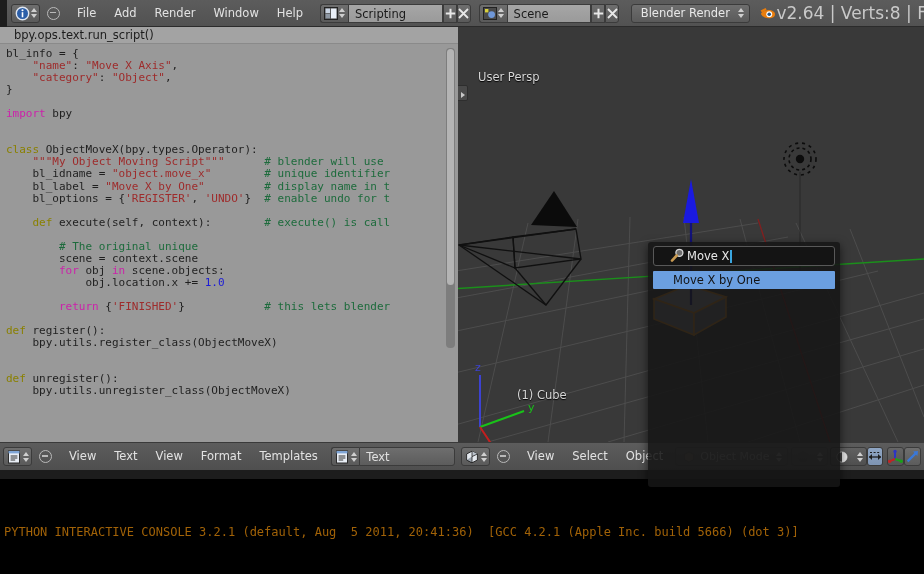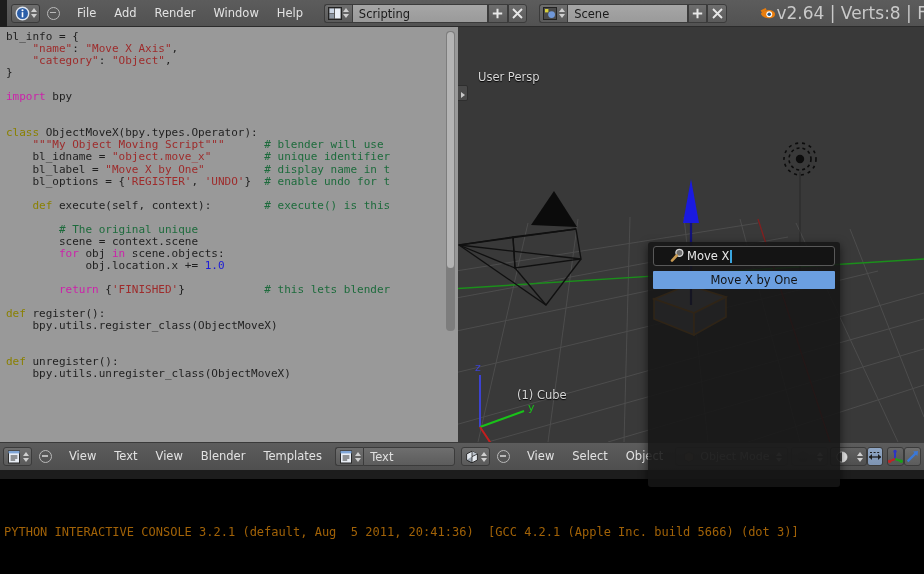--- a/index.html
+++ b/index.html
@@ -149,21 +149,20 @@
   .popup-query { color: #e8e8e8; font-size: 11.5px; margin-left: 1px; }
   .caret {
     display: inline-block; width: 1.5px; height: 13px;
     background: #3aa6e0; vertical-align: -2px; margin-left: 1px;
   }
   .popup-result {
     position: absolute; left: 5px; top: 29px; width: 182px; height: 18px;
     background: #6b9fe0; color: #131313;
     font-size: 11.5px; line-height: 18px; padding-left: 20px;
     border-radius: 1px;
-    text-align: center;
   }
 
   
   .footer {
     position: absolute; top: 442px; height: 28px;
     background: linear-gradient(#5c5c5c, #4f4f4f);
     border-top: 1px solid #3a3a3a;
     display: flex; align-items: center; padding: 0 3px;
   }
   .f-left  { left: 0; width: 458px; }
@@ -266,50 +265,58 @@
           <path d="M5.5 0.8v9.4M0.8 5.5h9.4" stroke="#e8e8e8" stroke-width="2"></path>
         </svg>
     </div>
     <div class="sq-btn" style="border-top-right-radius:3px;border-bottom-right-radius:3px">
       <svg width="11" height="11" viewBox="0 0 11 11">
           <path d="M1 1l9 9M10 1l-9 9" stroke="#e8e8e8" stroke-width="1.8"></path>
         </svg>
     </div>
 
     <div style="width:18px"></div>
+    <div class="dd-btn" style="width:120px;justify-content:space-between">
+      <span>Blender Render</span>
+      <span class="spin">
+          <i class="u"></i>
+          <i class="d"></i>
+        </span>
+    </div>
 
     <div style="width:16px"></div>
     <span class="ico">
       <svg width="17" height="15" viewBox="0 0 17 15">
         <path d="M1 7.5c2-2.4 5-3.6 8-3.6 4 0 7 2 7 4.6 0 2.4-3 4-6.6 4C5 12.5 1.8 10.6 1 7.5z" fill="#e87d0d"></path>
         <circle cx="9.8" cy="8.3" r="3.1" fill="#fff"></circle>
         <circle cx="9.8" cy="8.3" r="1.9" fill="#265787"></circle>
         <path d="M0.6 4.2l5.4-2.6 1 1.8-5 3z" fill="#e87d0d"></path>
       </svg>
     </span>
     <span class="ver-text">v2.64 | Verts:8 | F</span>
   </div>
 
   <div class="texted">
+    <div class="te-path">bpy.ops.text.run_script()</div>
     <div class="code-wrap">
       <div class="codearea" id="codearea">bl_info = {
     <span class="s">"name"</span>: <span class="s">"Move X Axis"</span>,
     <span class="s">"category"</span>: <span class="s">"Object"</span>,
 }
 
 <span class="k">import</span> bpy
 
 
 <span class="kd">class</span> ObjectMoveX(bpy.types.Operator):
     <span class="s">"""My Object Moving Script"""</span>      <span class="c"># blender will use</span>
     bl_idname = <span class="s">"object.move_x"</span>        <span class="c"># unique identifier</span>
     bl_label = <span class="s">"Move X by One"</span>         <span class="c"># display name in t</span>
     bl_options = {<span class="s">'REGISTER'</span>, <span class="s">'UNDO'</span>}  <span class="c"># enable undo for t</span>
 
-    <span class="kd">def</span> execute(self, context):        <span class="c"># execute() is this</span>
+    <span class="kd">def</span> execute(self, context):        <span class="c"># execute() is call</span>
 
         <span class="c"># The original unique</span>
         scene = context.scene
         <span class="k">for</span> obj <span class="k">in</span> scene.objects:
             obj.location.x += <span class="n">1.0</span>
 
         <span class="k">return</span> {<span class="s">'FINISHED'</span>}            <span class="c"># this lets blender</span>
 
 <span class="kd">def</span> register():
     bpy.utils.register_class(ObjectMoveX)
@@ -416,21 +423,21 @@
       </span>
       <span class="spin">
           <i class="u"></i>
           <i class="d"></i>
         </span>
     </div>
     <div class="collapse-ico"></div>
     <div class="menu-item">View</div>
     <div class="menu-item">Text</div>
     <div class="menu-item">View</div>
-    <div class="menu-item">Blender</div>
+    <div class="menu-item">Format</div>
     <div class="menu-item">Templates</div>
     <div style="width:6px"></div>
     <div class="hdr-btn" style="margin-right:0;border-right:none;border-top-right-radius:0;border-bottom-right-radius:0">
       <span class="ico">
         <svg width="14" height="14" viewBox="0 0 14 14">
           <rect x="1.5" y="1" width="11" height="12" fill="#e9eef5" stroke="#2b2b2b"></rect>
           <rect x="1.5" y="1" width="11" height="2.4" fill="#7fa5d6"></rect>
           <path d="M3.6 6h6.8M3.6 8h6.8M3.6 10h4.6" stroke="#333" stroke-width="1"></path>
         </svg>
       </span>

